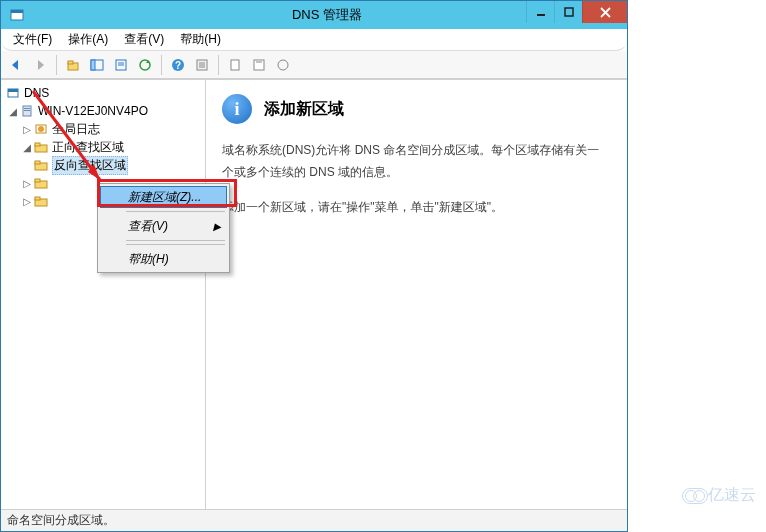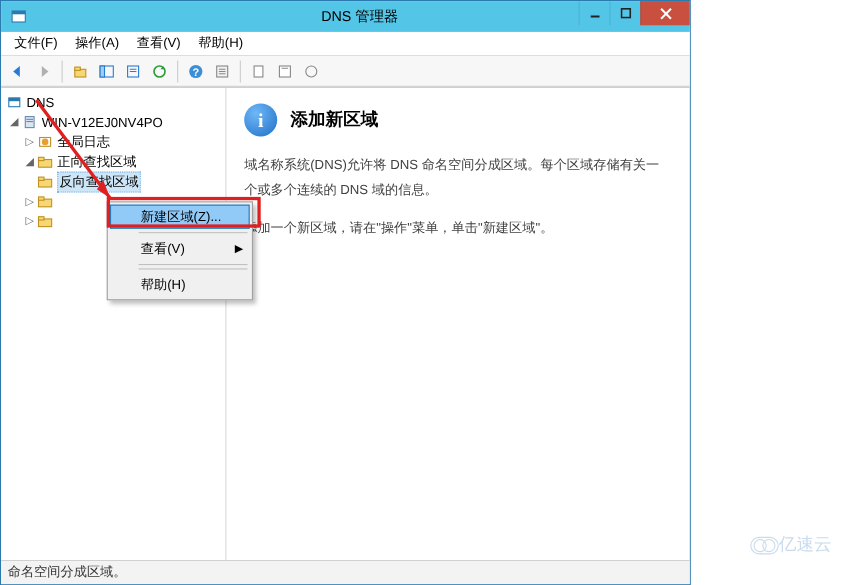--- a/index.html
+++ b/index.html
@@ -4,42 +4,42 @@
 <style>
   * { box-sizing: border-box; margin: 0; padding: 0; }
   body { font-family: "Microsoft YaHei", "Segoe UI", Tahoma, sans-serif; font-size: 12px; background: #fff; width:766px; height:532px; position:relative; overflow:hidden; }
   .window { width:628px; height:532px; border:1px solid #2a7ab0; display:flex; flex-direction:column; }
   .titlebar { background:#53c6e8; height:28px; display:flex; align-items:center; position:relative; }
   .titlebar-title { flex:1; text-align:center; color:#000; font-size:13px; }
   .titlebar-icon { width:20px; height:20px; margin-left:6px; display:flex; align-items:center; justify-content:center; }
   .win-controls { display:flex; height:22px; position:absolute; right:0; top:0; }
   .win-btn { width:28px; height:22px; display:flex; align-items:center; justify-content:center; border-left:1px solid rgba(0,0,0,0.1); font-size:14px; }
   .win-close { background:#c94f3f; color:#fff; width:45px; }
-  .menubar { background:#fff; height:22px; display:flex; align-items:center; padding:0 4px; border-bottom:1px solid #ddd; }
+  .menubar { background:#fff; height:22px; display:flex; align-items:center; padding:0 4px; border-bottom:1px solid #ddd;border-radius:11px; }
   .menubar-item { padding:2px 8px; cursor:default; }
   .toolbar { height:28px; background:#f7f7f7; border-bottom:1px solid #d0d0d0; display:flex; align-items:center; padding:0 4px; gap:2px; }
   .tool-btn { width:22px; height:22px; display:flex; align-items:center; justify-content:center; border:1px solid transparent; }
   .tool-sep { width:1px; height:20px; background:#ccc; margin:0 3px; }
   .body-area { flex:1; display:flex; border-top:1px solid #d0d0d0; overflow:hidden; }
   .tree-pane { width:205px; border-right:1px solid #d0d0d0; background:#fff; padding:4px 0; position:relative; overflow:hidden; }
   .tree-row { display:flex; align-items:center; height:18px; padding-left:2px; white-space:nowrap; }
   .tree-indent { display:inline-block; }
   .tree-toggle { width:12px; text-align:center; color:#666; font-size:10px; cursor:default; }
   .tree-icon { width:16px; height:16px; margin-right:3px; display:inline-flex; align-items:center; justify-content:center; }
   .tree-label { cursor:default; }
   .tree-sel { background:#cde6f7; border:1px dotted #7eb4ea; padding:0 1px; }
   .content-pane { flex:1; background:#fff; padding:14px 16px; position:relative; overflow:auto; }
   .content-header { display:flex; align-items:center; gap:12px; margin-bottom:16px; }
   .info-icon { width:30px; height:30px; border-radius:50%; background:radial-gradient(circle at 35% 30%, #6fb7f7, #1e6fc7); display:flex; align-items:center; justify-content:center; color:#fff; font-weight:bold; font-family:Georgia,serif; font-size:18px; }
   .content-title { font-weight:bold; font-size:16px; }
   .content-text { color:#404040; line-height:1.8; font-size:12px; margin-bottom:14px; }
   .statusbar { height:22px; border-top:1px solid #d0d0d0; background:#f3f3f3; display:flex; align-items:center; padding:0 6px; font-size:12px; color:#333; }
   
   .context-menu { position:absolute; left:97px; top:183px; width:133px; background:#f0f0f0; border:1px solid #a0a0a0; box-shadow:3px 3px 4px rgba(0,0,0,0.25); z-index:50; padding:2px; }
-  .ctx-item { height:22px; display:flex; align-items:center; padding:0 22px 0 28px; position:relative; cursor:default; }
+  .ctx-item { height:22px; display:flex; align-items:center; padding:0 22px 0 28px; position:relative; cursor:default;font-style:italic; }
   .ctx-item.highlight { background:#91c9f7; border:1px solid #2a7ab0; padding:0 21px 0 27px; }
   .ctx-arrow { position:absolute; right:6px; font-size:10px; }
   .ctx-sep { height:1px; background:#c0c0c0; margin:3px 2px 3px 26px; }
   
   .red-box { position:absolute; border:3px solid #e02020; left:97px; top:179px; width:140px; height:28px; z-index:60; pointer-events:none; }
   .red-arrow { position:absolute; z-index:60; pointer-events:none; }
   
   .watermark { position:absolute; right:10px; bottom:26px; color:#b7cfe6; font-size:16px; font-weight:500; display:flex; align-items:center; gap:0; opacity:0.75; }
   .wm-icon { width:26px; height:16px; border:1.5px solid #b7cfe6; border-radius:10px; position:relative; }
   .wm-icon::before, .wm-icon::after { content:""; position:absolute; width:10px; height:10px; border:1.5px solid #b7cfe6; border-radius:50%; top:1px; }

